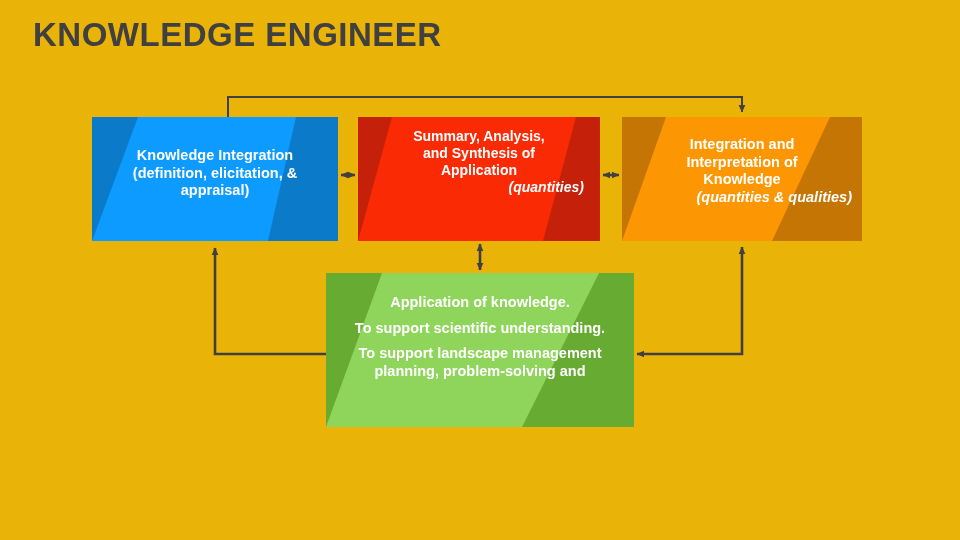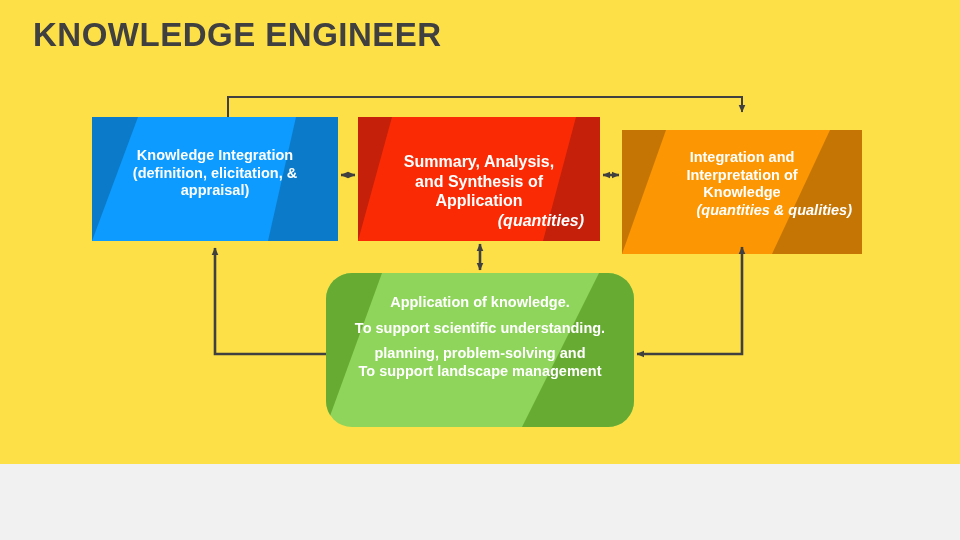--- a/index.html
+++ b/index.html
@@ -10,22 +10,22 @@
     width: 960px;
     height: 540px;
     background: #f1f1f1;
     font-family: "Liberation Sans", sans-serif;
     overflow: hidden;
     position: relative;
   }
   #slide {
     position: relative;
     width: 960px;
-    height: 464px;
-    background: #fde047;
+    height: 540px;
+    background: #eab308;
   }
 
   
   #page-title {
     position: absolute;
     left: 33px;
     top: 16px;
     font-size: 33px;
     font-weight: bold;
     letter-spacing: 0.5px;
@@ -103,29 +103,29 @@
     background: #c4200a;
     clip-path: polygon(0 0, 34px 0, 0 100%, 0 100%);
   }
   #box-summary-analysis .shade2 {
     position: absolute;
     top: 0; bottom: 0; left: 0; width: 100%;
     background: #c4200a;
     clip-path: polygon(218px 0, 242px 0, 242px 100%, 185px 100%);
   }
   #box-summary-analysis .label {
-    top: 35px;
-    font-size: 16px;
+    top: 11px;
+    font-size: 14px;
     padding: 0 16px;
   }
 
   
   #box-integration-interpretation {
     left: 622px;
-    top: 130px;
+    top: 117px;
     width: 240px;
     height: 124px;
     background: #fc9703;
   }
   #box-integration-interpretation .shade {
     background: #c57504;
     clip-path: polygon(0 0, 44px 0, 0 100%, 0 100%);
   }
   #box-integration-interpretation .shade2 {
     position: absolute;
@@ -141,21 +141,20 @@
 
   
   #box-application-knowledge {
     left: 326px;
     top: 273px;
     width: 308px;
     height: 154px;
     background: #8fdココ;
     background: #8fd košice;
     background: #8fd55b;
-    border-radius: 26px;
   }
   #box-application-knowledge .shade {
     background: #68ab33;
     clip-path: polygon(0 0, 56px 0, 0 100%, 0 100%);
   }
   #box-application-knowledge .shade2 {
     position: absolute;
     top: 0; bottom: 0; left: 0; width: 100%;
     background: #68ab33;
     clip-path: polygon(273px 0, 308px 0, 308px 100%, 196px 100%);
@@ -244,18 +243,18 @@
   </div>
 
   <div class="box" id="box-application-knowledge">
     <div class="shade"></div>
     <div class="shade2"></div>
     <div class="label">
       <div class="ttl">Application of knowledge.</div>
       <span class="line-gap"></span>
       <div class="sub">To support scientific understanding.</div>
       <span class="line-gap"></span>
+      <div class="sub">To support landscape management</div>
       <div class="sub">planning, problem-solving and</div>
-      <div class="sub">To support landscape management</div>
     </div>
   </div>
 
 </div>
 
 </body></html>

